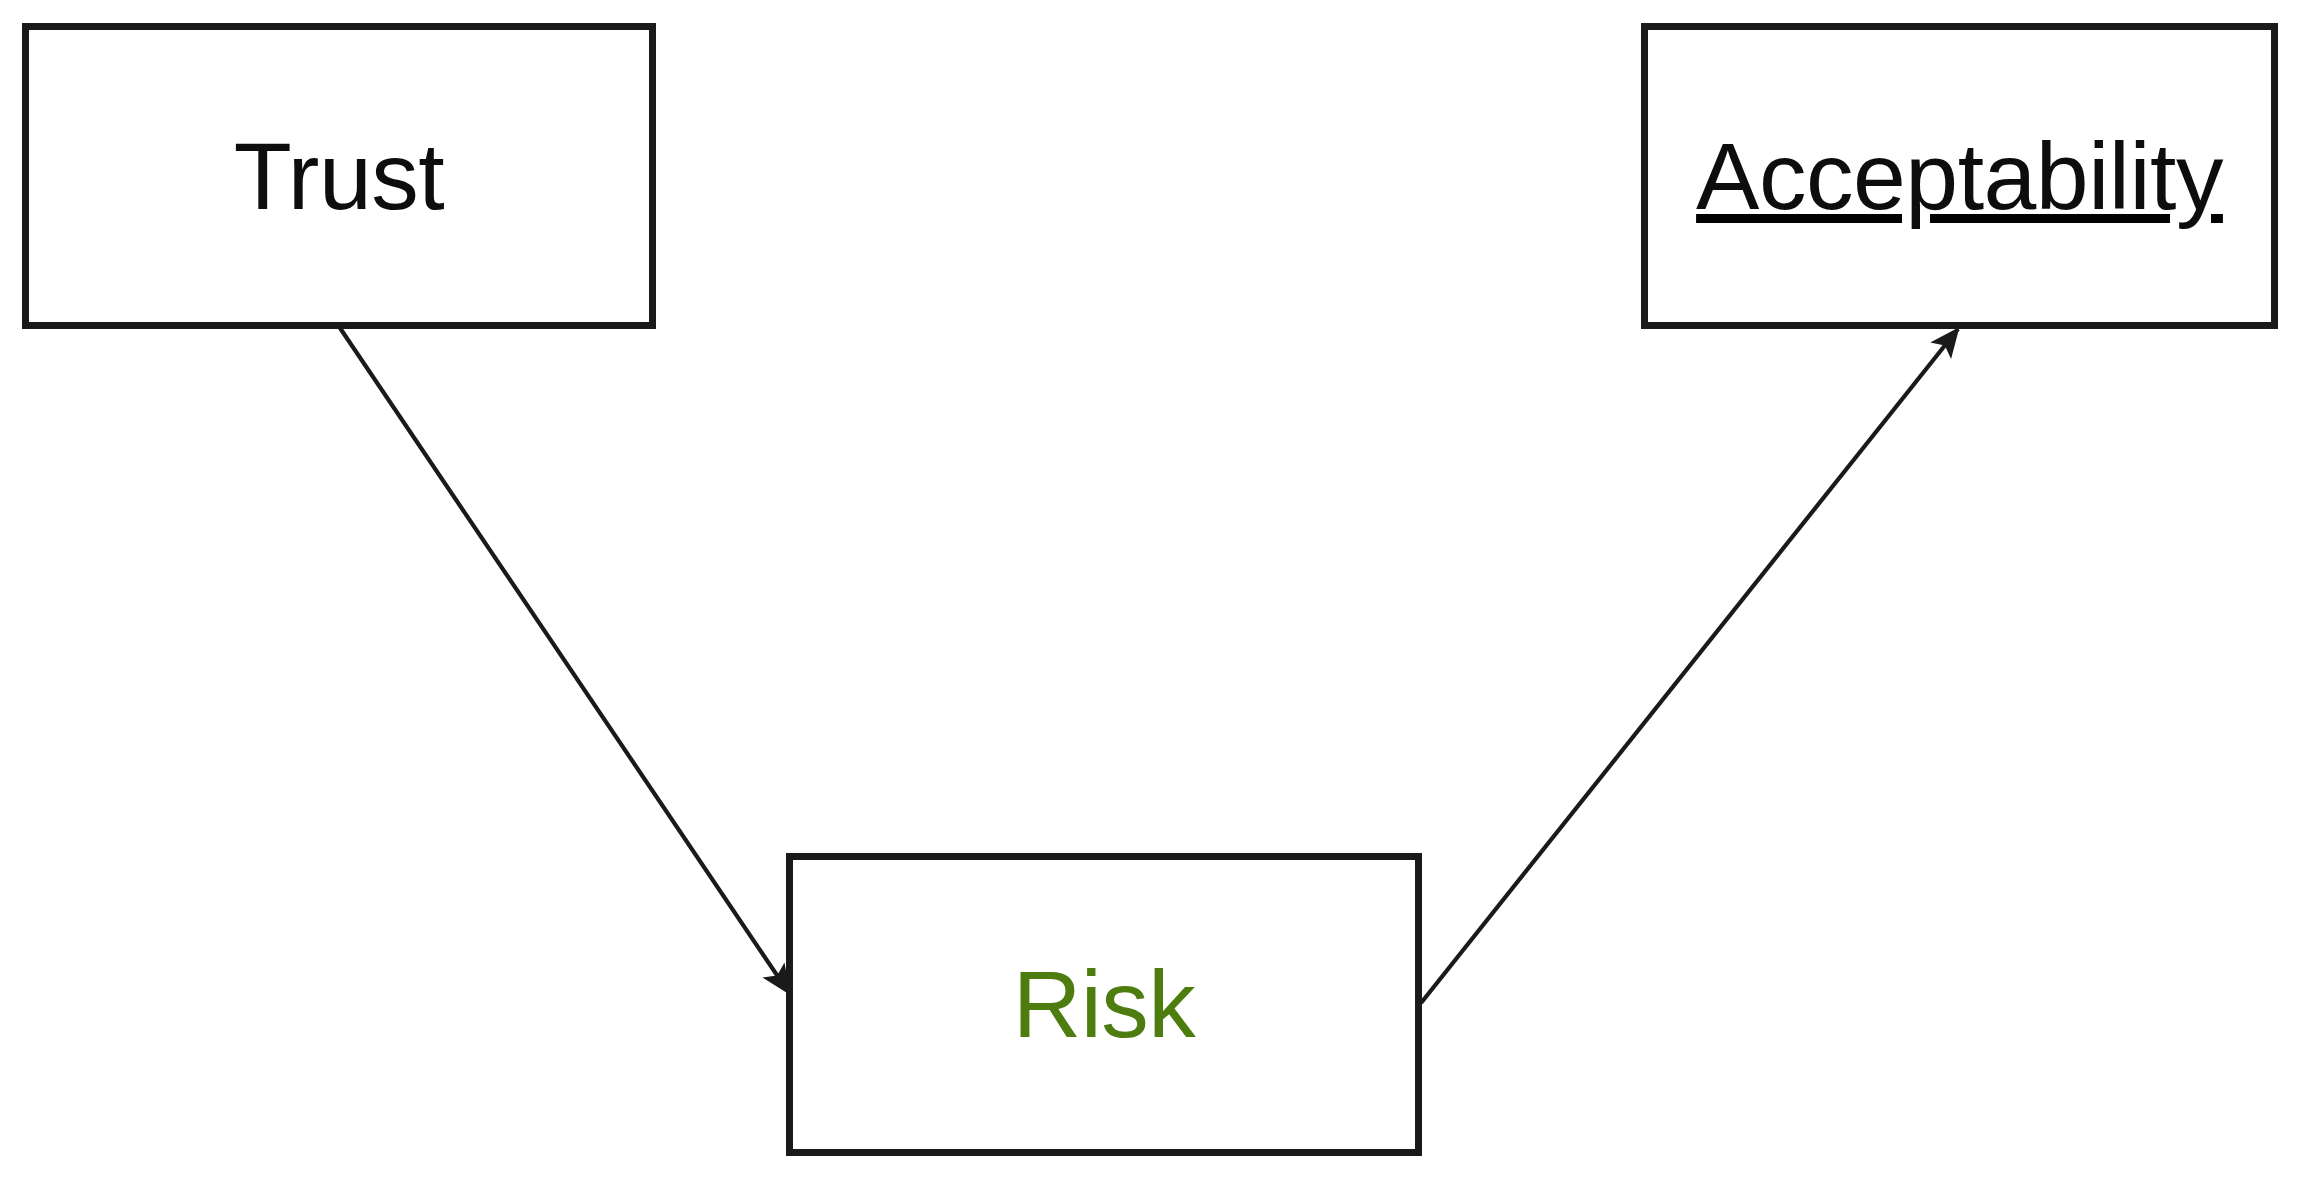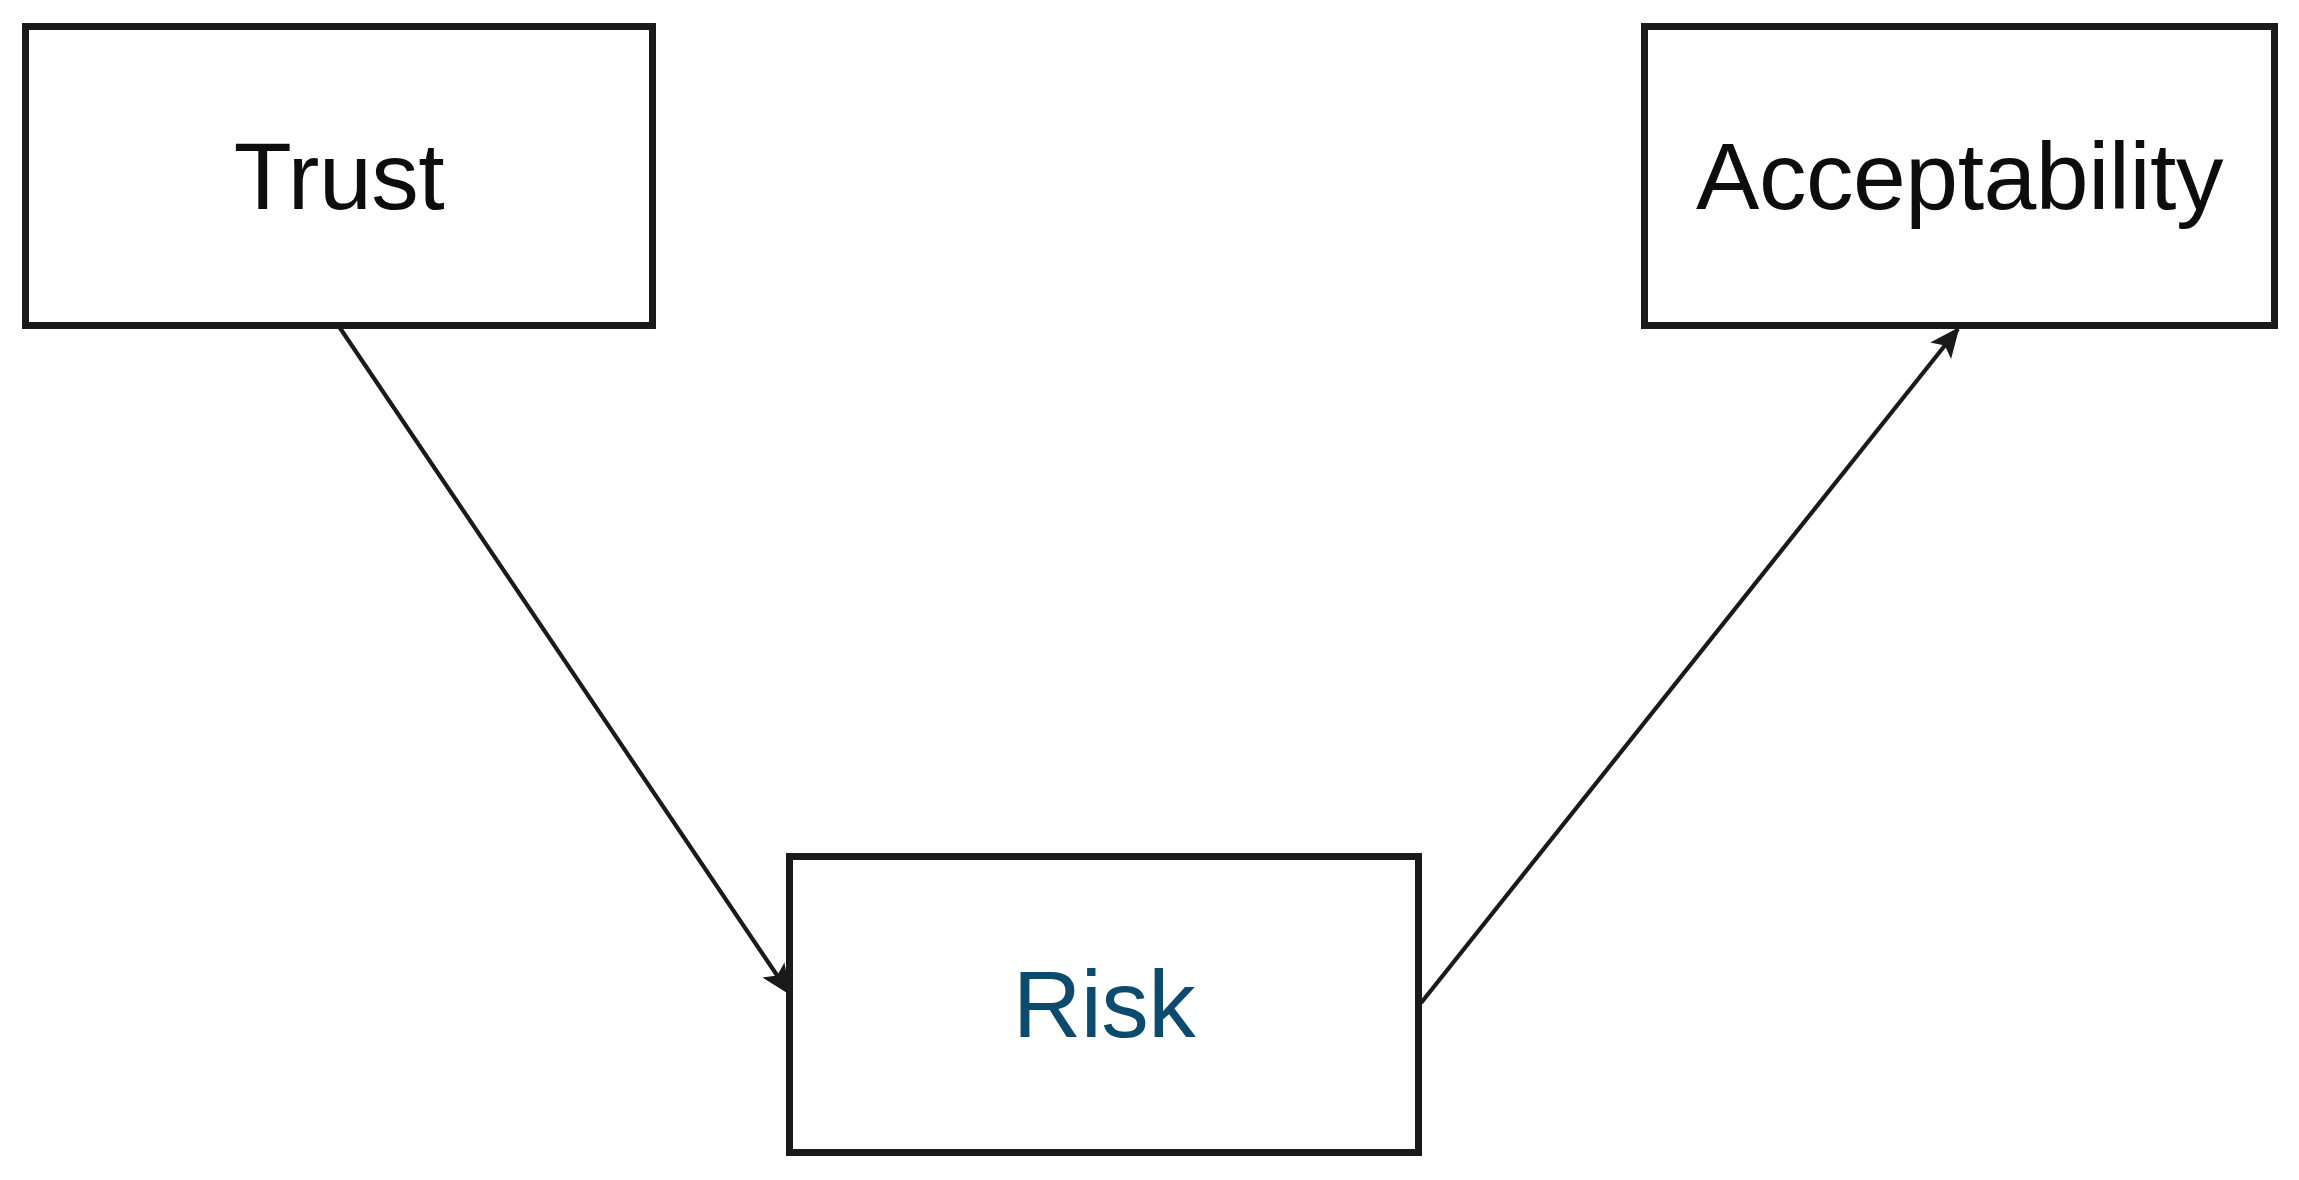--- a/index.html
+++ b/index.html
@@ -47,20 +47,21 @@
     left: 22px;
     top: 23px;
     width: 634px;
     height: 306px;
   }
   #node-acceptability {
     left: 1641px;
     top: 23px;
     width: 637px;
     height: 306px;
+    text-decoration: underline;
   }
   #node-risk {
     left: 786px;
     top: 853px;
     width: 636px;
     height: 303px;
   }
 </style>
 </head>
 <body>
@@ -81,16 +82,16 @@
 
   <div class="node" id="node-trust" style="left: 22px; top: 23px; width: 634px; height: 306px; border-color: rgb(26, 26, 26); background: rgb(255, 255, 255);">
     <span class="node-label" style="color: rgb(13, 13, 13);">Trust</span>
   </div>
 
   <div class="node" id="node-acceptability" style="left: 1641px; top: 23px; width: 637px; height: 306px; border-color: rgb(26, 26, 26); background: rgb(255, 255, 255);">
     <span class="node-label" style="color: rgb(13, 13, 13);">Acceptability</span>
   </div>
 
   <div class="node" id="node-risk" style="left: 786px; top: 853px; width: 636px; height: 303px; border-color: rgb(26, 26, 26); background: rgb(255, 255, 255);">
-    <span class="node-label" style="color: #0c4a6e;">Risk</span>
+    <span class="node-label" style="color: #4d7c0f;">Risk</span>
   </div>
 
 </div>
 
 </body></html>

